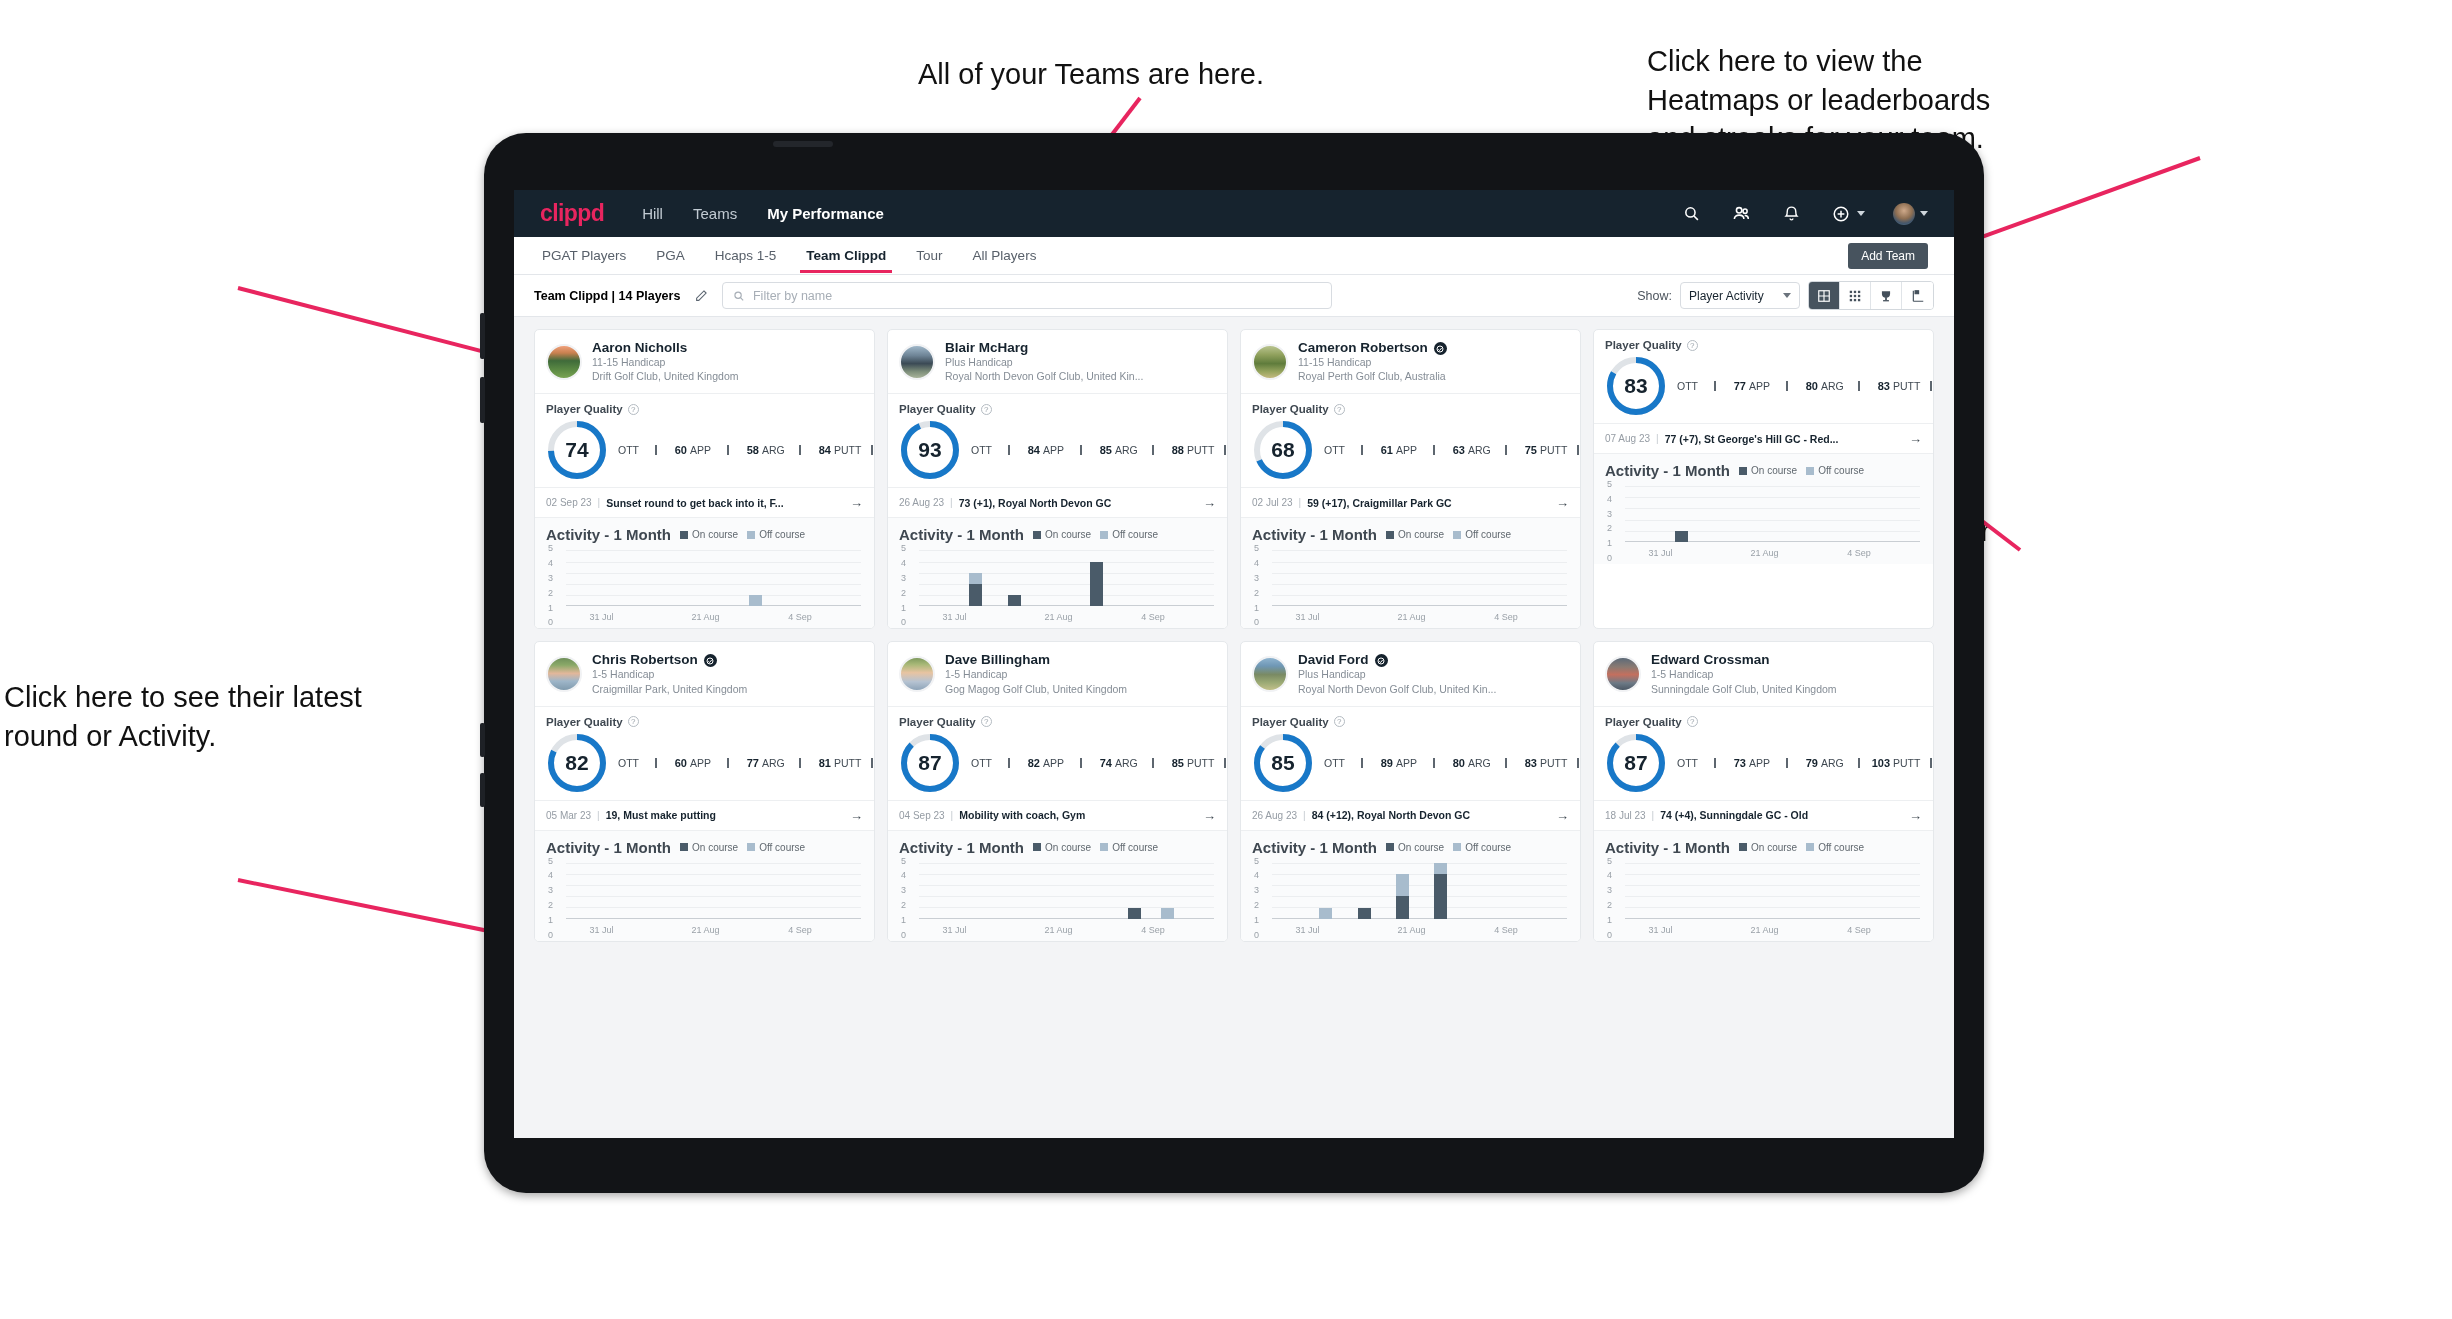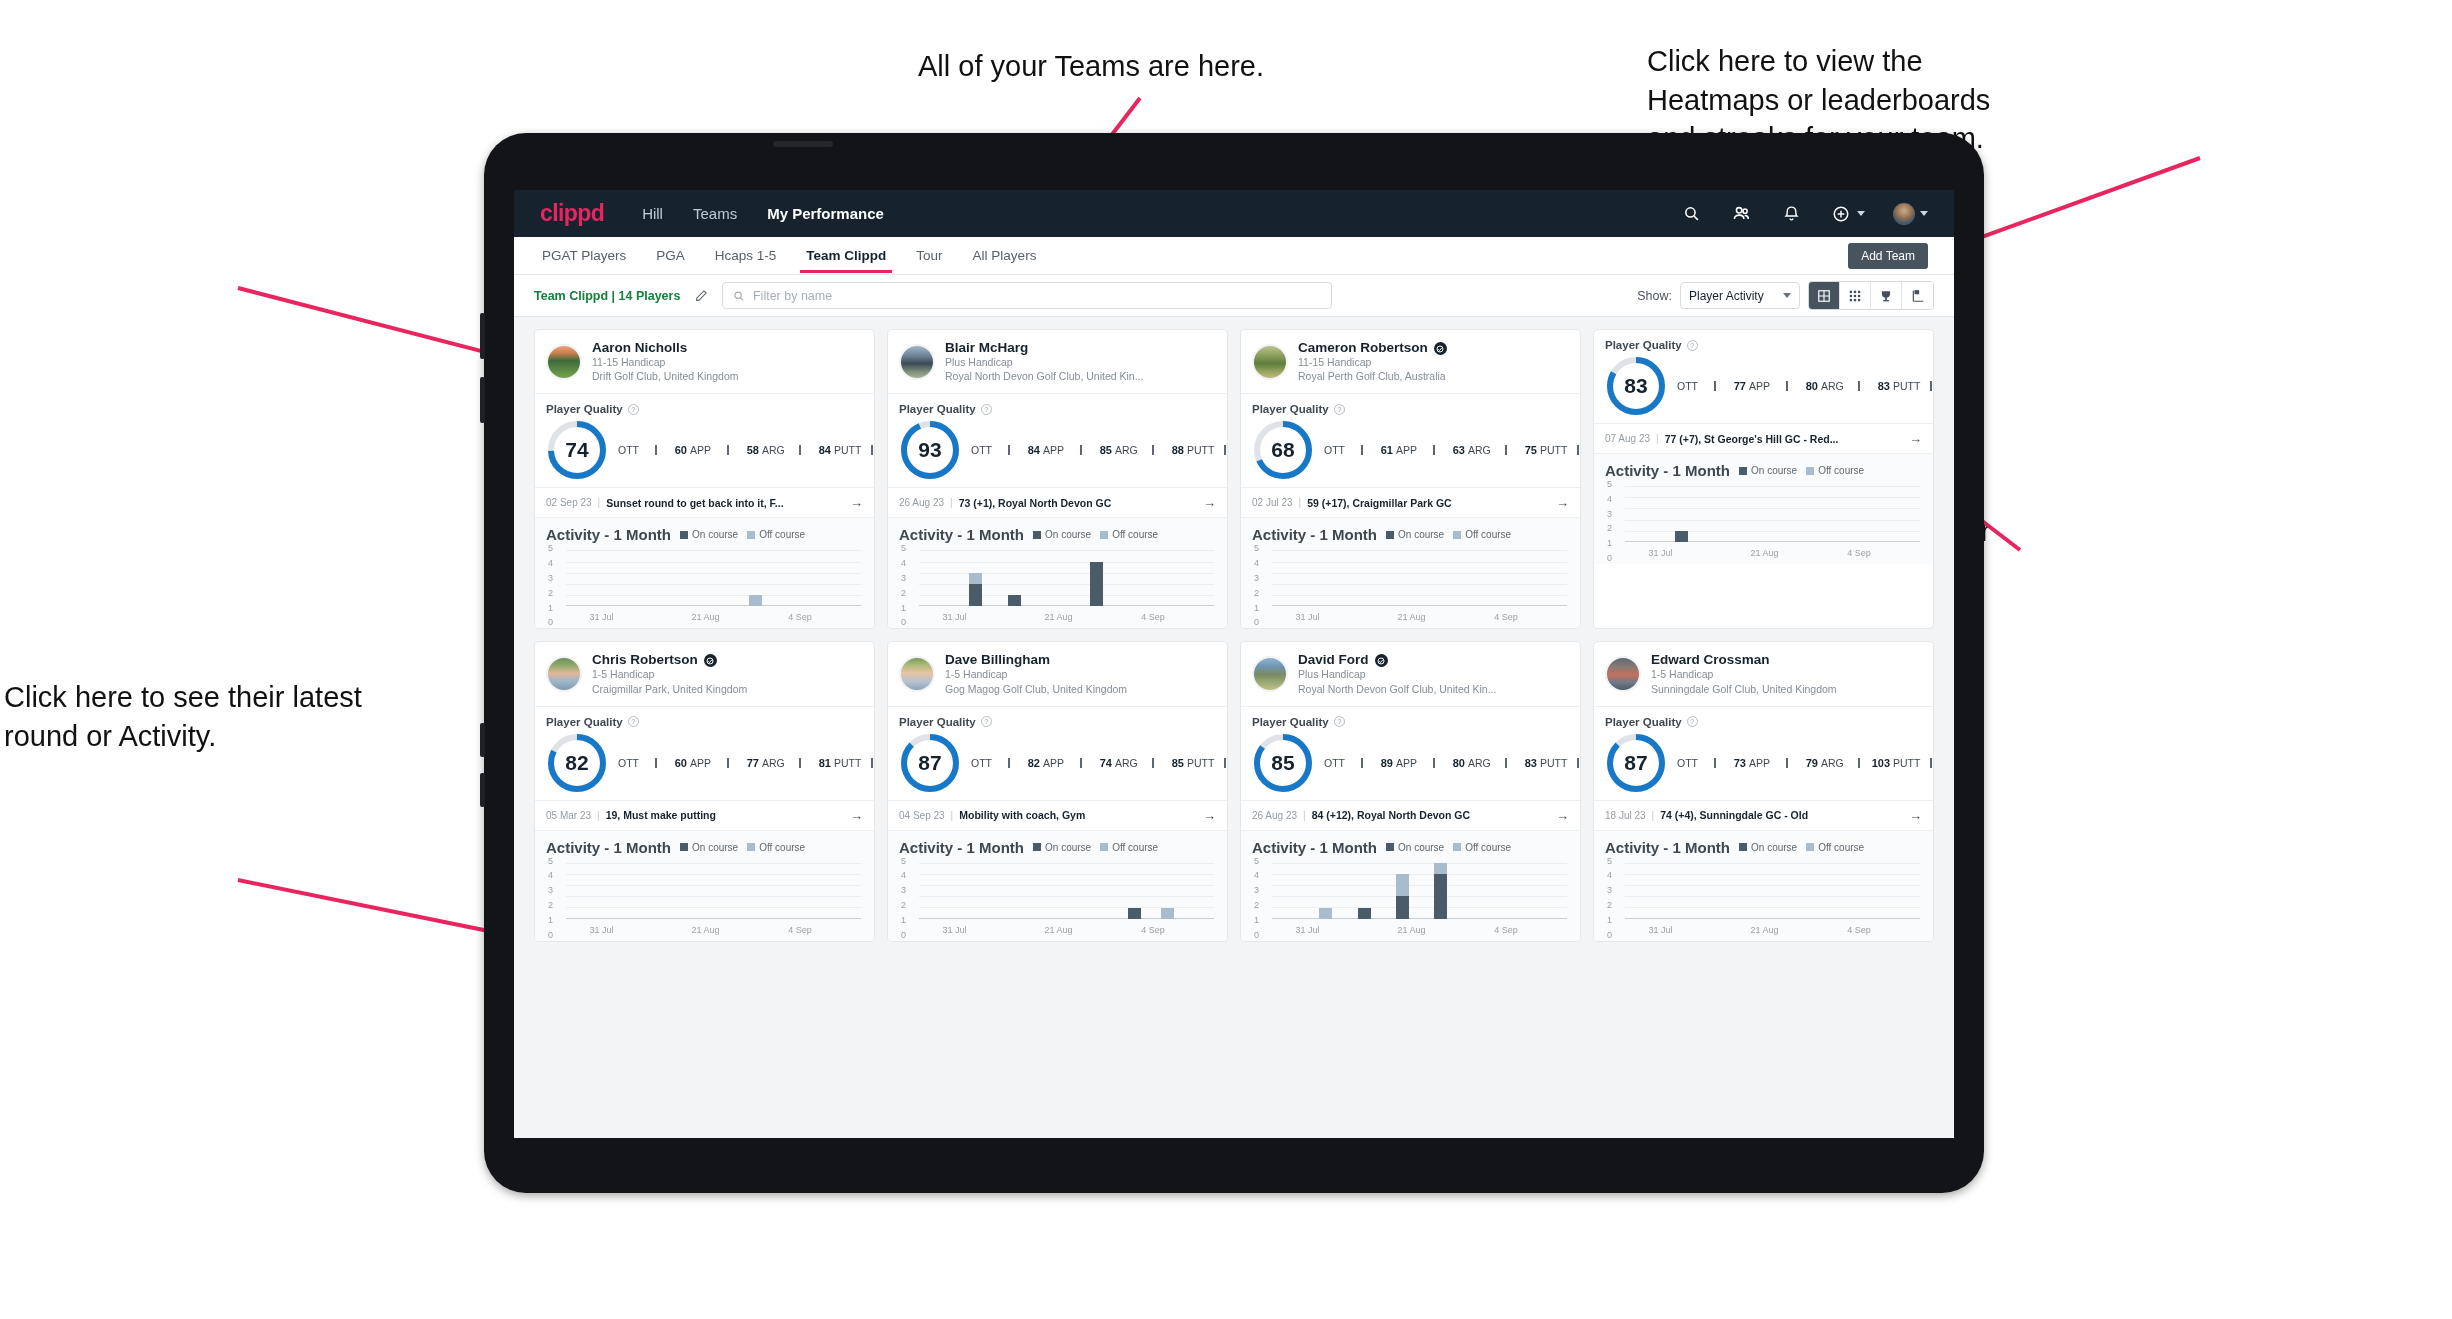--- a/index.html
+++ b/index.html
@@ -69,21 +69,21 @@
     position:absolute; right:26px; top:6px;
     background:#47535e; color:#ffffff; font-size:12px;
     padding:6px 13px; border-radius:3px;
   }
 
   
   .filterrow {
     height:42px; background:#ffffff; border-bottom:1px solid #e3e6ea;
     display:flex; align-items:center; padding:0 20px; gap:10px;
   }
-  .teamlabel { font-size:12.5px; font-weight:bold; color:#15803d; white-space:nowrap; }
+  .teamlabel { font-size:12.5px; font-weight:bold; color:#000000; white-space:nowrap; }
   .penbtn { width:22px; height:22px; display:flex; align-items:center; justify-content:center; color:#5c6671; }
   .searchbox {
     flex:1; height:27px; border:1px solid #d8dce1; border-radius:4px;
     display:flex; align-items:center; padding:0 10px; gap:8px; max-width:610px;
   }
   .searchbox input { border:0; outline:0; font-size:12.5px; color:#16232e; width:100%;
                      font-family:"Liberation Sans", sans-serif; background:transparent;}
   .searchbox input::placeholder { color:#a7aeb6; }
   .showwrap { margin-left:auto; display:flex; align-items:center; gap:8px; }
   .showlbl { font-size:12.5px; color:#4c545d; }
@@ -155,21 +155,21 @@
   .bar-col { position:absolute; bottom:0; width:13px; display:flex; flex-direction:column-reverse; }
   .seg-on { background:#4a5b69; width:100%; }
   .seg-off { background:#a8bccd; width:100%; }
   .xlab { position:absolute; bottom:0; font-size:9px; color:#9aa1a8; transform:translateX(-50%); }
 </style>
 </head>
 <body>
 
 <div id="stage">
 
-  <div class="annot" style="left:918px; top:47px;">All of your Teams are here.</div>
+  <div class="annot" style="left:918px; top:55px;">All of your Teams are here.</div>
   <div class="annot" style="left:1647px; top:42px;">Click here to view the
 Heatmaps or leaderboards
 and streaks for your team.</div>
   <div class="annot" style="left:1647px; top:473px;">Choose whether you see
 your players Activities over
 a month or their Quality
 Score Trend over a year.</div>
   <div class="annot" style="left:4px; top:678px;">Click here to see their latest
 round or Activity.</div>
 

